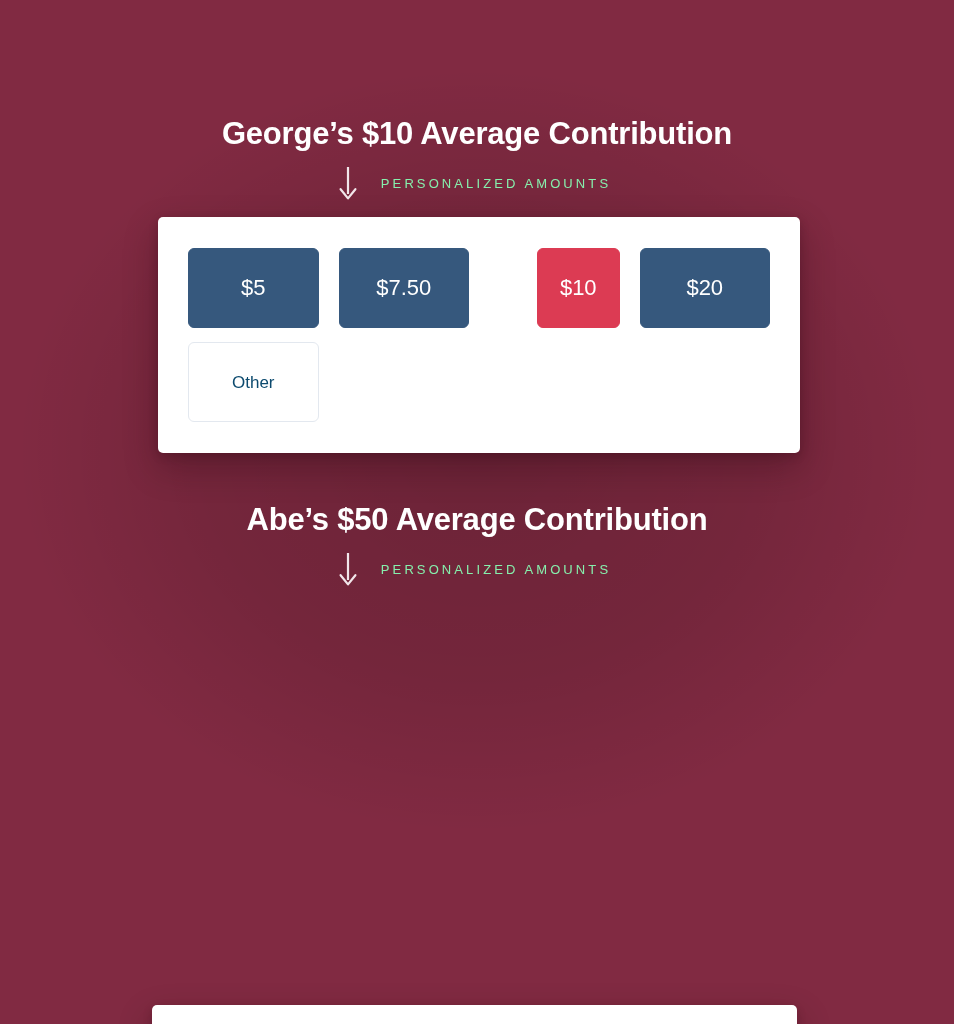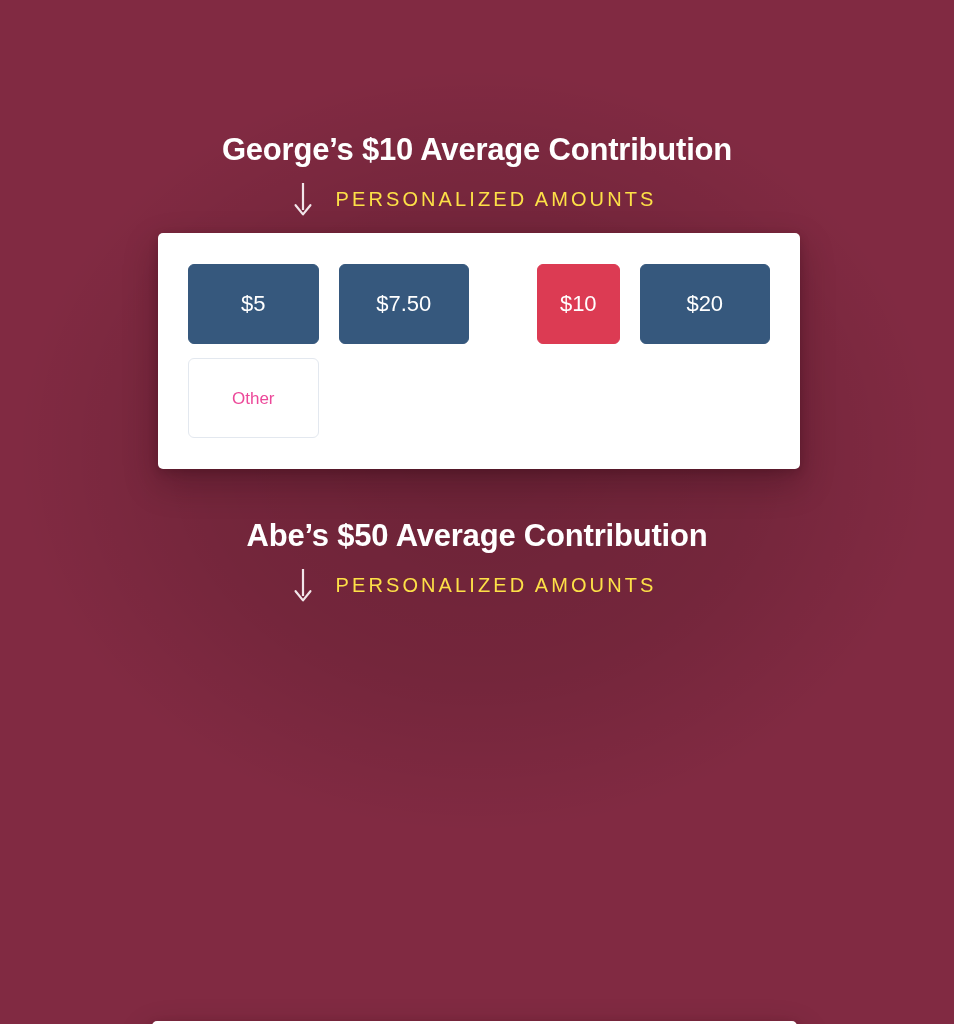--- a/index.html
+++ b/index.html
@@ -25,22 +25,22 @@
   }
 
   .stage {
     position: relative;
     width: 954px;
     height: 1024px;
   }
 
   
   .section { position: absolute; left: 0; width: 954px; }
-  #section-george { top: 16px; }
-  #section-abe { top: 402px; }
+  #section-george { top: 0; }
+  #section-abe { top: 386px; }
 
   .section-title {
     text-align: center;
     color: #ffffff;
     font-size: 31px;
     font-weight: bold;
     letter-spacing: -0.2px;
     line-height: 1;
     margin: 0;
     white-space: nowrap;
@@ -57,22 +57,22 @@
     height: 34px;
   }
   .arrow-down {
     width: 22px;
     height: 34px;
     flex: 0 0 auto;
     display: block;
     margin-left: -6px;
   }
   .subhead-label {
-    color: #fde047;
-    font-size: 20px;
+    color: #86efac;
+    font-size: 13px;
     font-weight: normal;
     letter-spacing: 3.1px;
     white-space: nowrap;
     line-height: 1;
   }
 
   
   .card {
     position: absolute;
     background: #ffffff;
@@ -124,21 +124,21 @@
     border-color: #36587d;
   }
   .amount-btn.style-selected {
     background: #dc3b53;
     border-color: #dc3b53;
     margin-left: 48px;
   }
   .amount-btn.style-other {
     background: #ffffff;
     border-color: #e3e8ef;
-    color: #ec4899;
+    color: #0c4a6e;
     font-size: 17px;
   }
 </style>
 </head>
 <body>
 
 <div class="stage">
 
   <div class="bg-vignette"></div>
 

